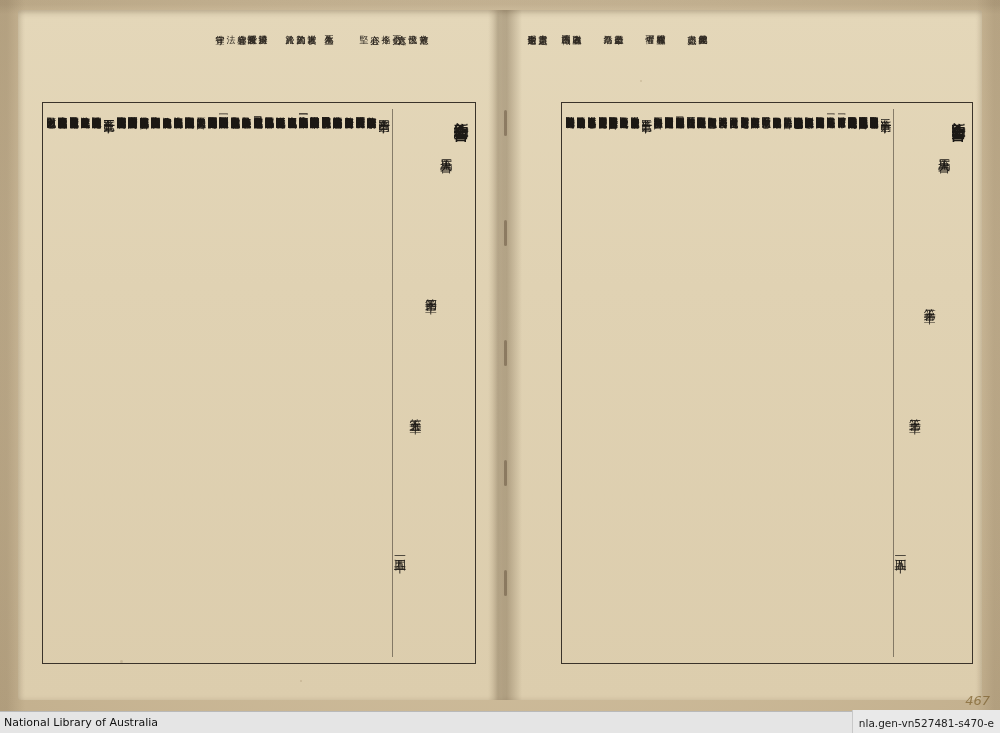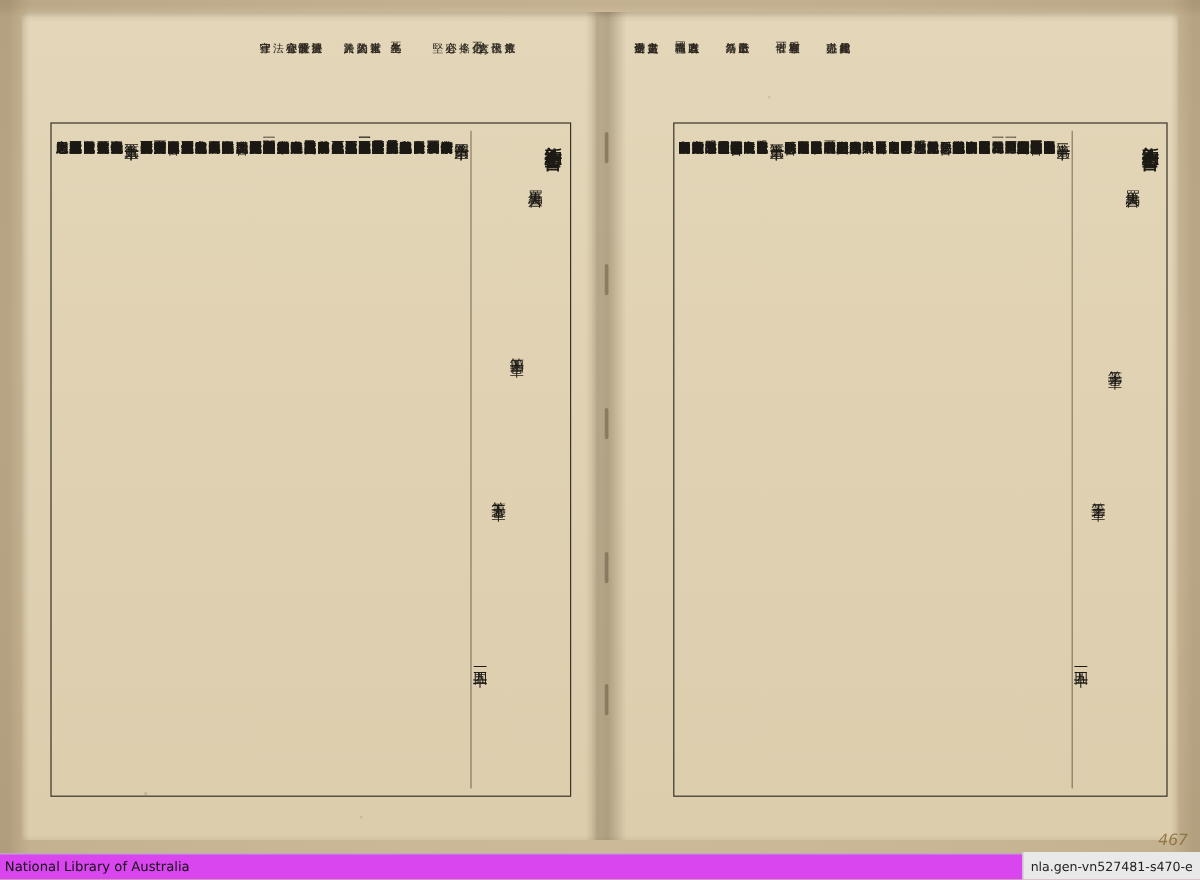--- a/index.html
+++ b/index.html
@@ -81,21 +81,21 @@
   .col.title{font-size:15px;line-height:18px;letter-spacing:2px;font-weight:bold;}
   .col.mid{font-size:12px;line-height:14px;letter-spacing:1px;}
   .col.num{font-size:12px;line-height:14px;letter-spacing:1px;}
   .rule{
     width:1px;background:#3a332a;opacity:.55;margin:0;
     align-self:stretch;
   }
   
   #footer{
     position:absolute;left:0;bottom:0;width:1000px;height:21px;
-    background:#d946ef;border-top:1px solid #b9b9b9;
+    background:#e5e5e5;border-top:1px solid #b9b9b9;
     display:flex;align-items:center;justify-content:space-between;
     font-size:11px;color:#111;
   }
   #footer .left{padding-left:4px;}
   #footer .right{
     padding:2px 6px;background:#e9e9e9;border-left:1px solid #c8c8c8;
     font-size:10.5px;color:#222;height:21px;display:flex;align-items:center;
   }
   #foliono{
     position:absolute;right:10px;bottom:4px;

